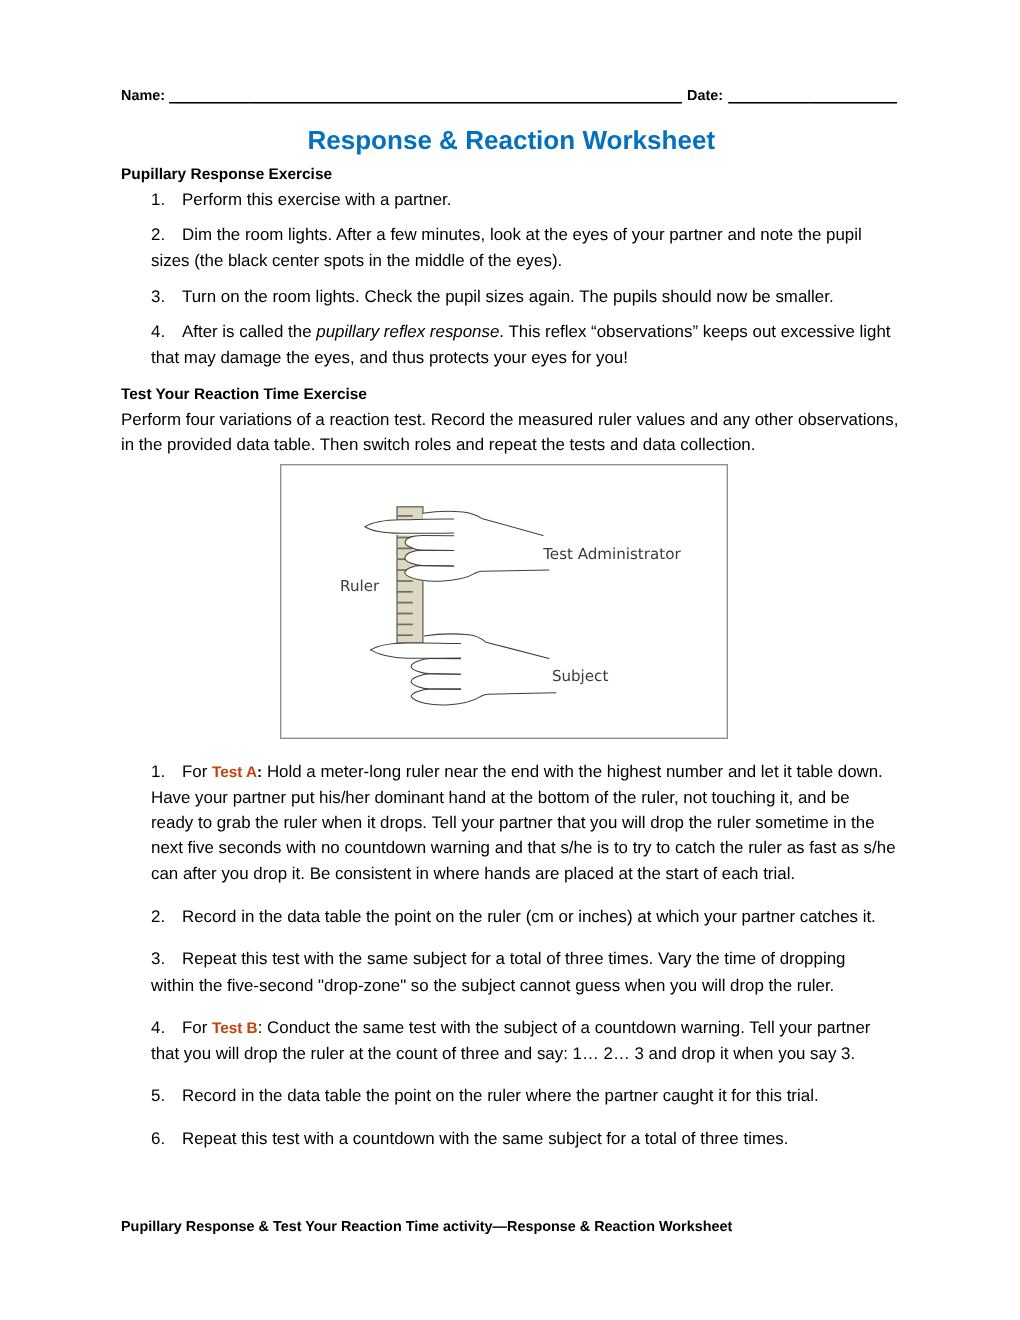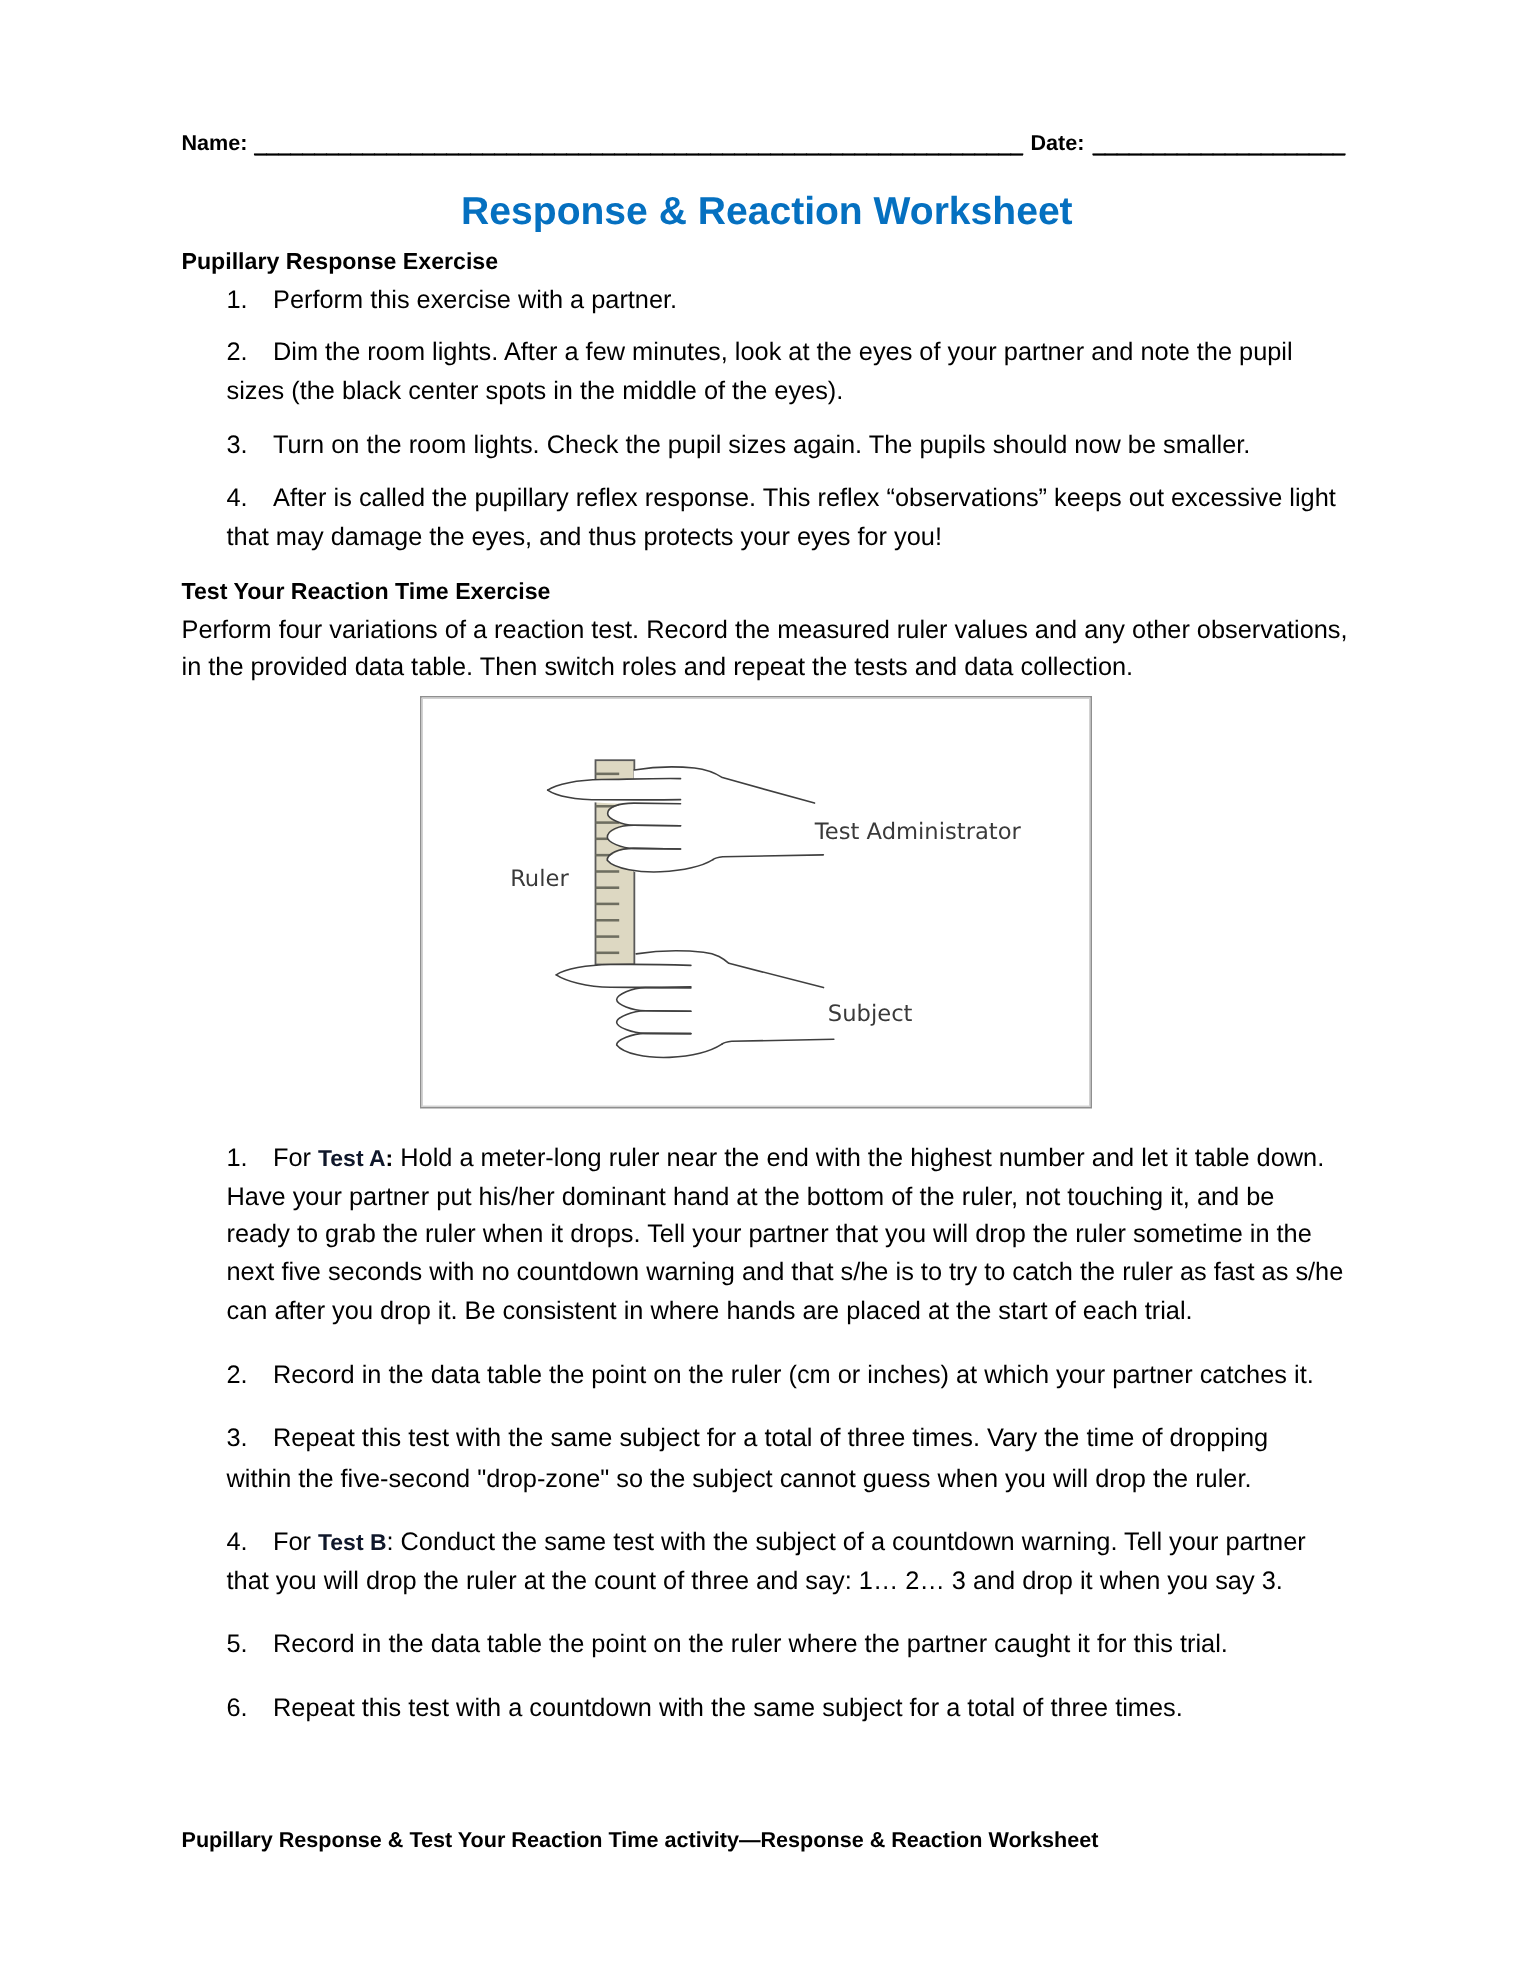--- a/index.html
+++ b/index.html
@@ -9,22 +9,22 @@
     font-family:"Liberation Sans", sans-serif;
     color:#000000;
     -webkit-font-smoothing:antialiased;
     text-rendering:geometricPrecision;
   }
   .page { position:relative; width:915px; height:1320px; overflow:hidden; background:#ffffff; }
 
   
   .ln   { position:absolute; white-space:pre; line-height:0; font-size:16.9px; }
   .b    { font-weight:bold; font-size:15.3px; }
-  .blue { color:#0f172a; }
-  .ital { }
+  .blue { color:#c2410c; }
+  .ital { font-style:italic; }
 
   .blank { -webkit-text-stroke:0.45px #000; text-shadow:0 0.8px 0 #000; }
   .title { font-size:26.05px; font-weight:bold; color:#0570C0; }
   .hdr   { font-size:14.4px; font-weight:bold; }
   .sec   { font-size:15.45px; font-weight:bold; }
   .foot  { font-size:14.4px; font-weight:bold; }
 
   
   .mk   { left:151px; }
   .tx   { left:182px; }

